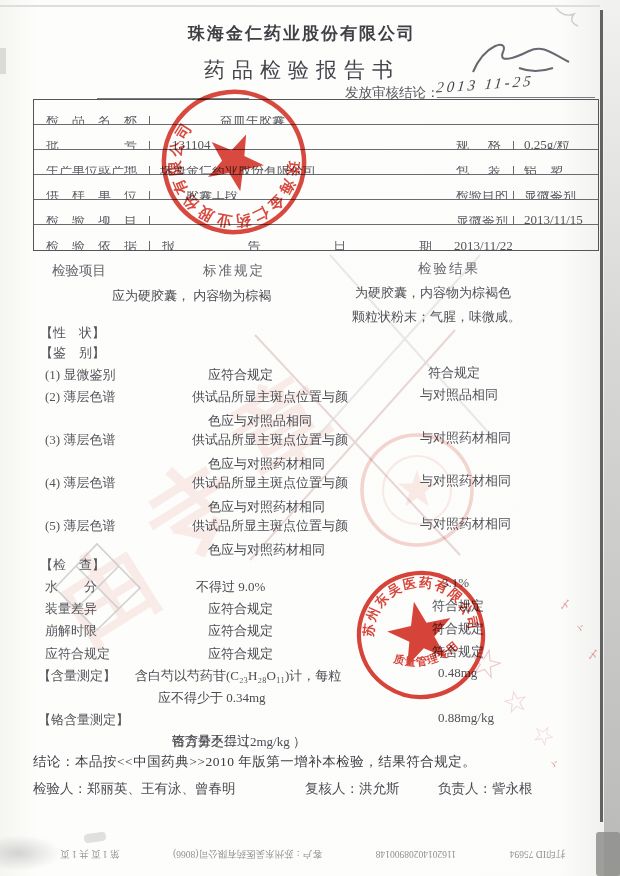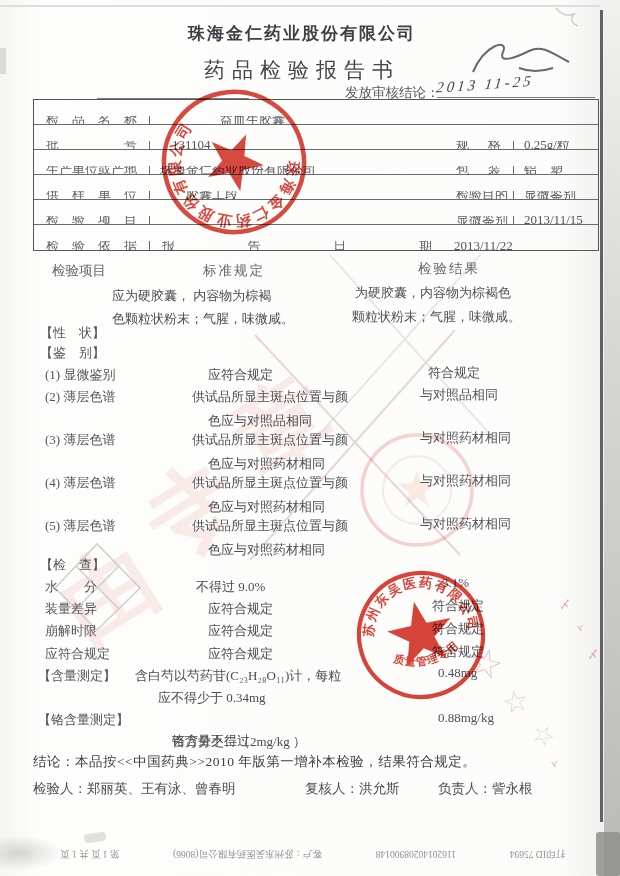--- a/index.html
+++ b/index.html
@@ -144,21 +144,20 @@
       </div>
     <div class="val row-last last-col">2013/11/22</div>
   </div>
 
   <div class="abs t135 faded" style="left:52px;top:262px;">检验项目</div>
   <div class="abs t135 faded" style="left:203px;top:262px;letter-spacing:2px;">标准规定</div>
   <div class="abs t135 faded" style="left:418px;top:260px;letter-spacing:2px;">检验结果</div>
 
   <div class="abs t13 rname" style="left:40px;top:287px;margin-top:37px;">【性　状】</div>
   <div class="abs t13" style="left:112px;top:287px;">应为硬胶囊， 内容物为棕褐</div>
-  <div class="abs t13" style="left:112px;top:310px;">色颗粒状粉末；气腥，味微咸。</div>
   <div class="abs t13 res-line" style="left:355px;top:284px;">为硬胶囊，内容物为棕褐色</div>
   <div class="abs t13 res-line" style="left:352px;top:308px;">颗粒状粉末；气腥，味微咸。</div>
 
   <div class="abs t13 rname" style="left:40px;top:344px;">【鉴　别】</div>
 
   <div class="abs t13 rname" style="left:45px;top:366px;">(1) 显微鉴别</div>
   <div class="abs t13" style="left:208px;top:366px;">应符合规定</div>
   <div class="abs t13 res-line" style="left:428px;top:364px;">符合规定</div>
 
   <div class="abs t13 rname" style="left:45px;top:388px;">(2) 薄层色谱</div>

